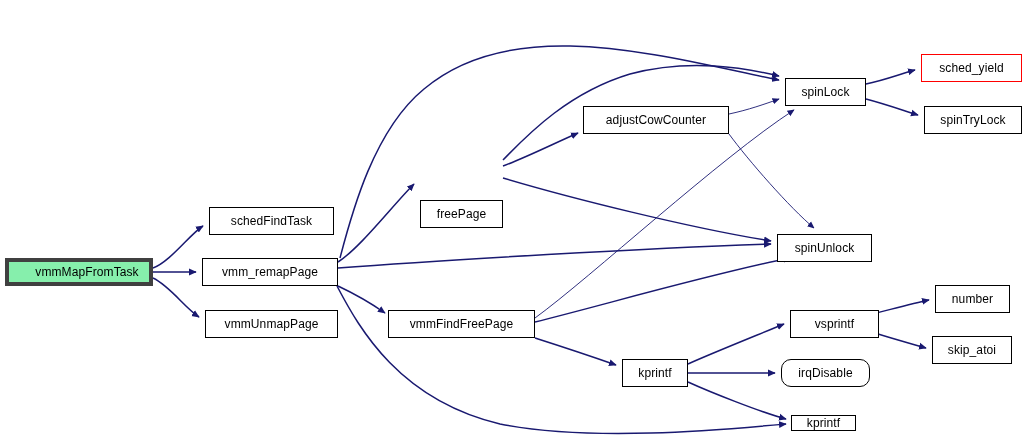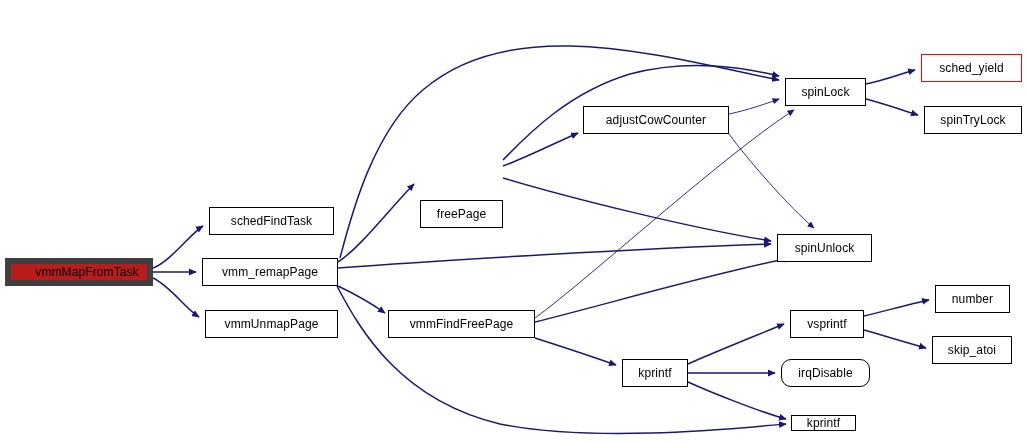--- a/index.html
+++ b/index.html
@@ -27,22 +27,22 @@
     background:#ffffff;
     border:1px solid #000000;
     color:#000000;
     font-size:12px;
     line-height:1;
     white-space:nowrap;
     letter-spacing:0.1px;
     z-index:3;
   }
   .node.root{
-    background:#b91c1c;
-    border:6px solid #404040;
+    background:#86efac;
+    border:4px solid #404040;
     padding-left:16px;
   }
   .node.highlight{
     border:1px solid #ff0000;
   }
   .node-label{
     display:block;
     padding:0 2px;
   }
 </style>
@@ -114,21 +114,21 @@
       </div>
       <div class="node highlight" style="left: 921px; top: 54px; width: 101px; height: 28px;">
         <span class="node-label">sched_yield</span>
       </div>
       <div class="node" style="left: 924px; top: 106px; width: 98px; height: 28px;">
         <span class="node-label">spinTryLock</span>
       </div>
       <div class="node" style="left: 777px; top: 234px; width: 95px; height: 28px;">
         <span class="node-label">spinUnlock</span>
       </div>
-      <div class="node" style="left: 790px; top: 310px; width: 74px; height: 28px;">
+      <div class="node" style="left: 790px; top: 310px; width: 89px; height: 28px;">
         <span class="node-label">vsprintf</span>
       </div>
       <div class="node" style="left: 935px; top: 285px; width: 75px; height: 28px;">
         <span class="node-label">number</span>
       </div>
       <div class="node" style="left: 932px; top: 336px; width: 80px; height: 28px;">
         <span class="node-label">skip_atoi</span>
       </div>
       <div class="node" style="left: 622px; top: 359px; width: 66px; height: 28px;">
         <span class="node-label">kprintf</span>

